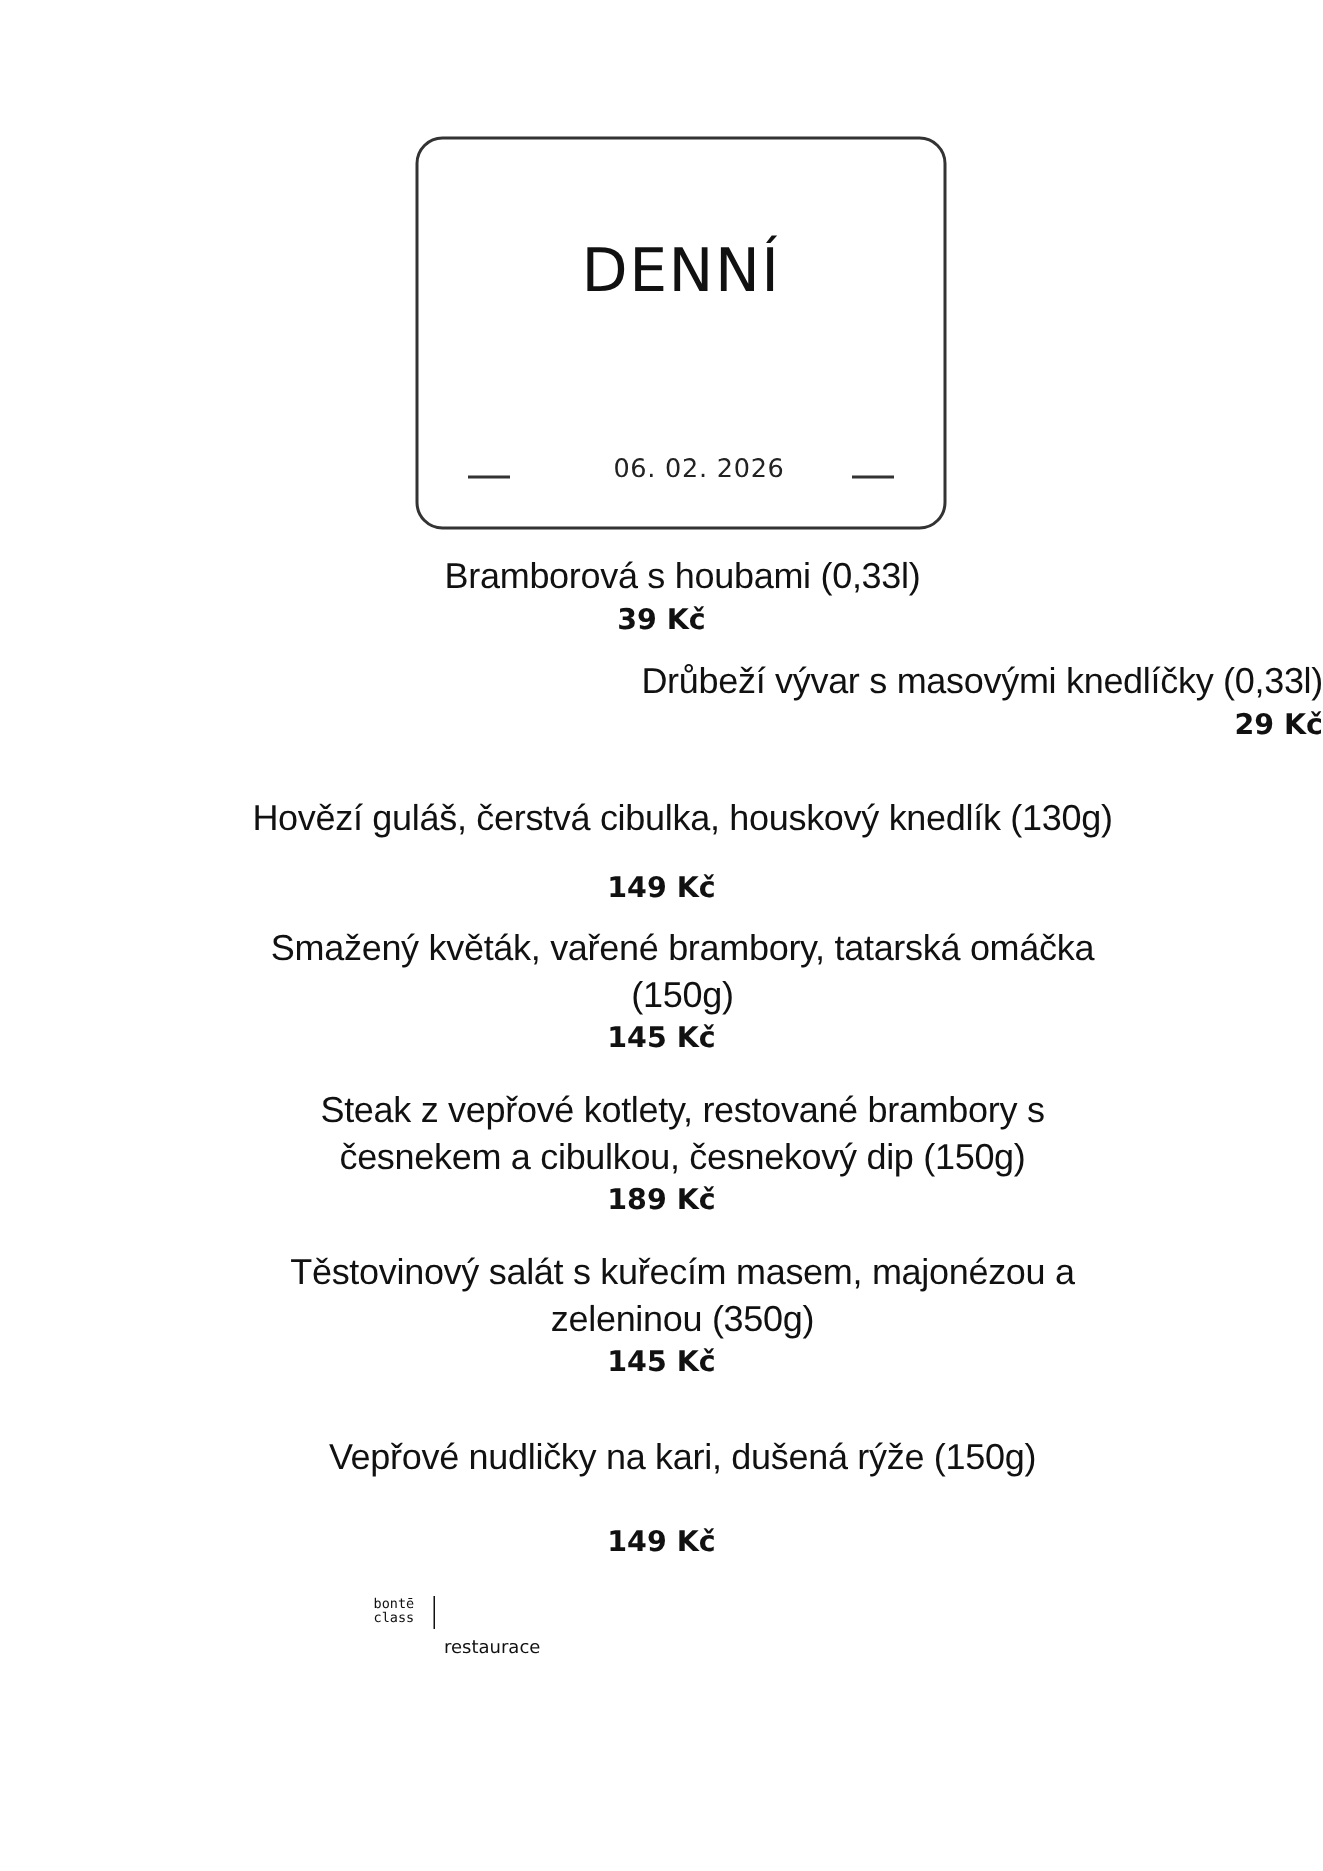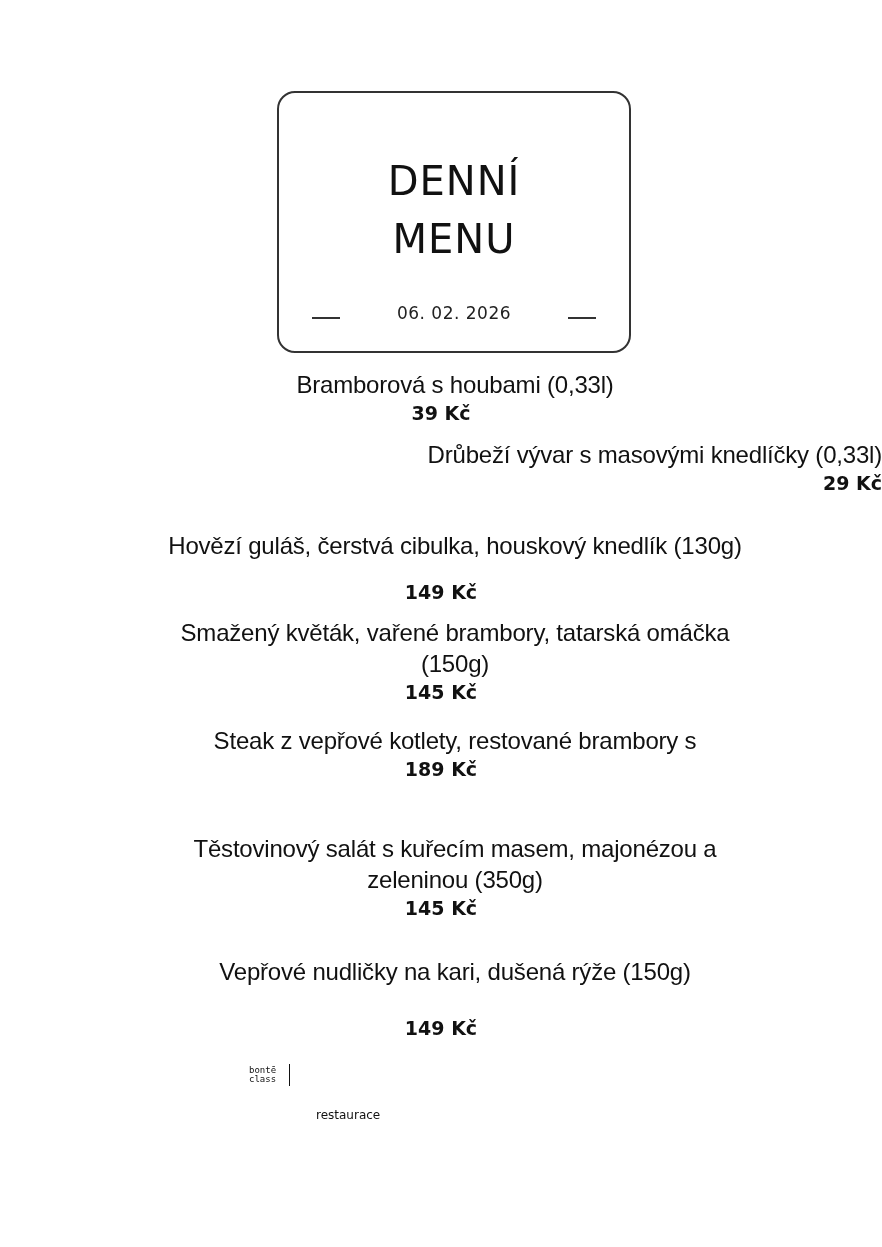--- a/index.html
+++ b/index.html
@@ -50,20 +50,21 @@
     .date-text {
       position: absolute;
       left: 0;
       width: 100%;
       text-align: center;
       font-family: "DejaVu Sans", sans-serif;
       font-size: 17px;
       color: #222222;
       line-height: 24px;
       letter-spacing: 0.5px;
+      padding-left: 12px;
     }
     .dash {
       position: absolute;
       top: 16px;
       width: 28px;
       height: 2px;
       background: #333333;
     }
     .dash.left { left: 33px; }
     .dash.right { right: 33px; }
@@ -122,34 +123,32 @@
       font-family: "DejaVu Sans", sans-serif;
       font-size: 35px;
       letter-spacing: 1px;
       color: #111111;
       line-height: 40px;
       white-space: nowrap;
     }
     .logo-sub {
       position: absolute;
       left: 47px;
-      top: 48px;
+      top: 31px;
       font-family: "DejaVu Sans", sans-serif;
       font-size: 12px;
       color: #111111;
       line-height: 14px;
-      margin-left: 20px;
     }
   </style>
 </head>
 <body>
 
 <div class="header-box">
   <div class="title-line l1">DENNÍ</div>
-  <div class="title-line l2">MENU</div>
   <div class="date-row">
     <span class="dash left"></span>
     <span class="date-text">06. 02. 2026</span>
     <span class="dash right"></span>
   </div>
 </div>
 
 <div class="menu-item" style="top:369px;">
   <div class="dish">Bramborová s houbami (0,33l)</div>
   <div class="price">39 Kč</div>
@@ -168,20 +167,21 @@
 </div>
 
 <div class="menu-item" style="top:617px;">
   <div class="dish">Smažený květák, vařené brambory, tatarská omáčka</div>
   <div class="dish">(150g)</div>
   <div class="price">145 Kč</div>
 </div>
 
 <div class="menu-item" style="top:725px;">
   <div class="dish">Steak z vepřové kotlety, restované brambory s</div>
+  <div class="dish">česnekem a cibulkou, česnekový dip (150g)</div>
   <div class="price">189 Kč</div>
 </div>
 
 <div class="menu-item" style="top:833px;">
   <div class="dish">Těstovinový salát s kuřecím masem, majonézou a</div>
   <div class="dish">zeleninou (350g)</div>
   <div class="price">145 Kč</div>
 </div>
 
 <div class="menu-item" style="top:956px;">

